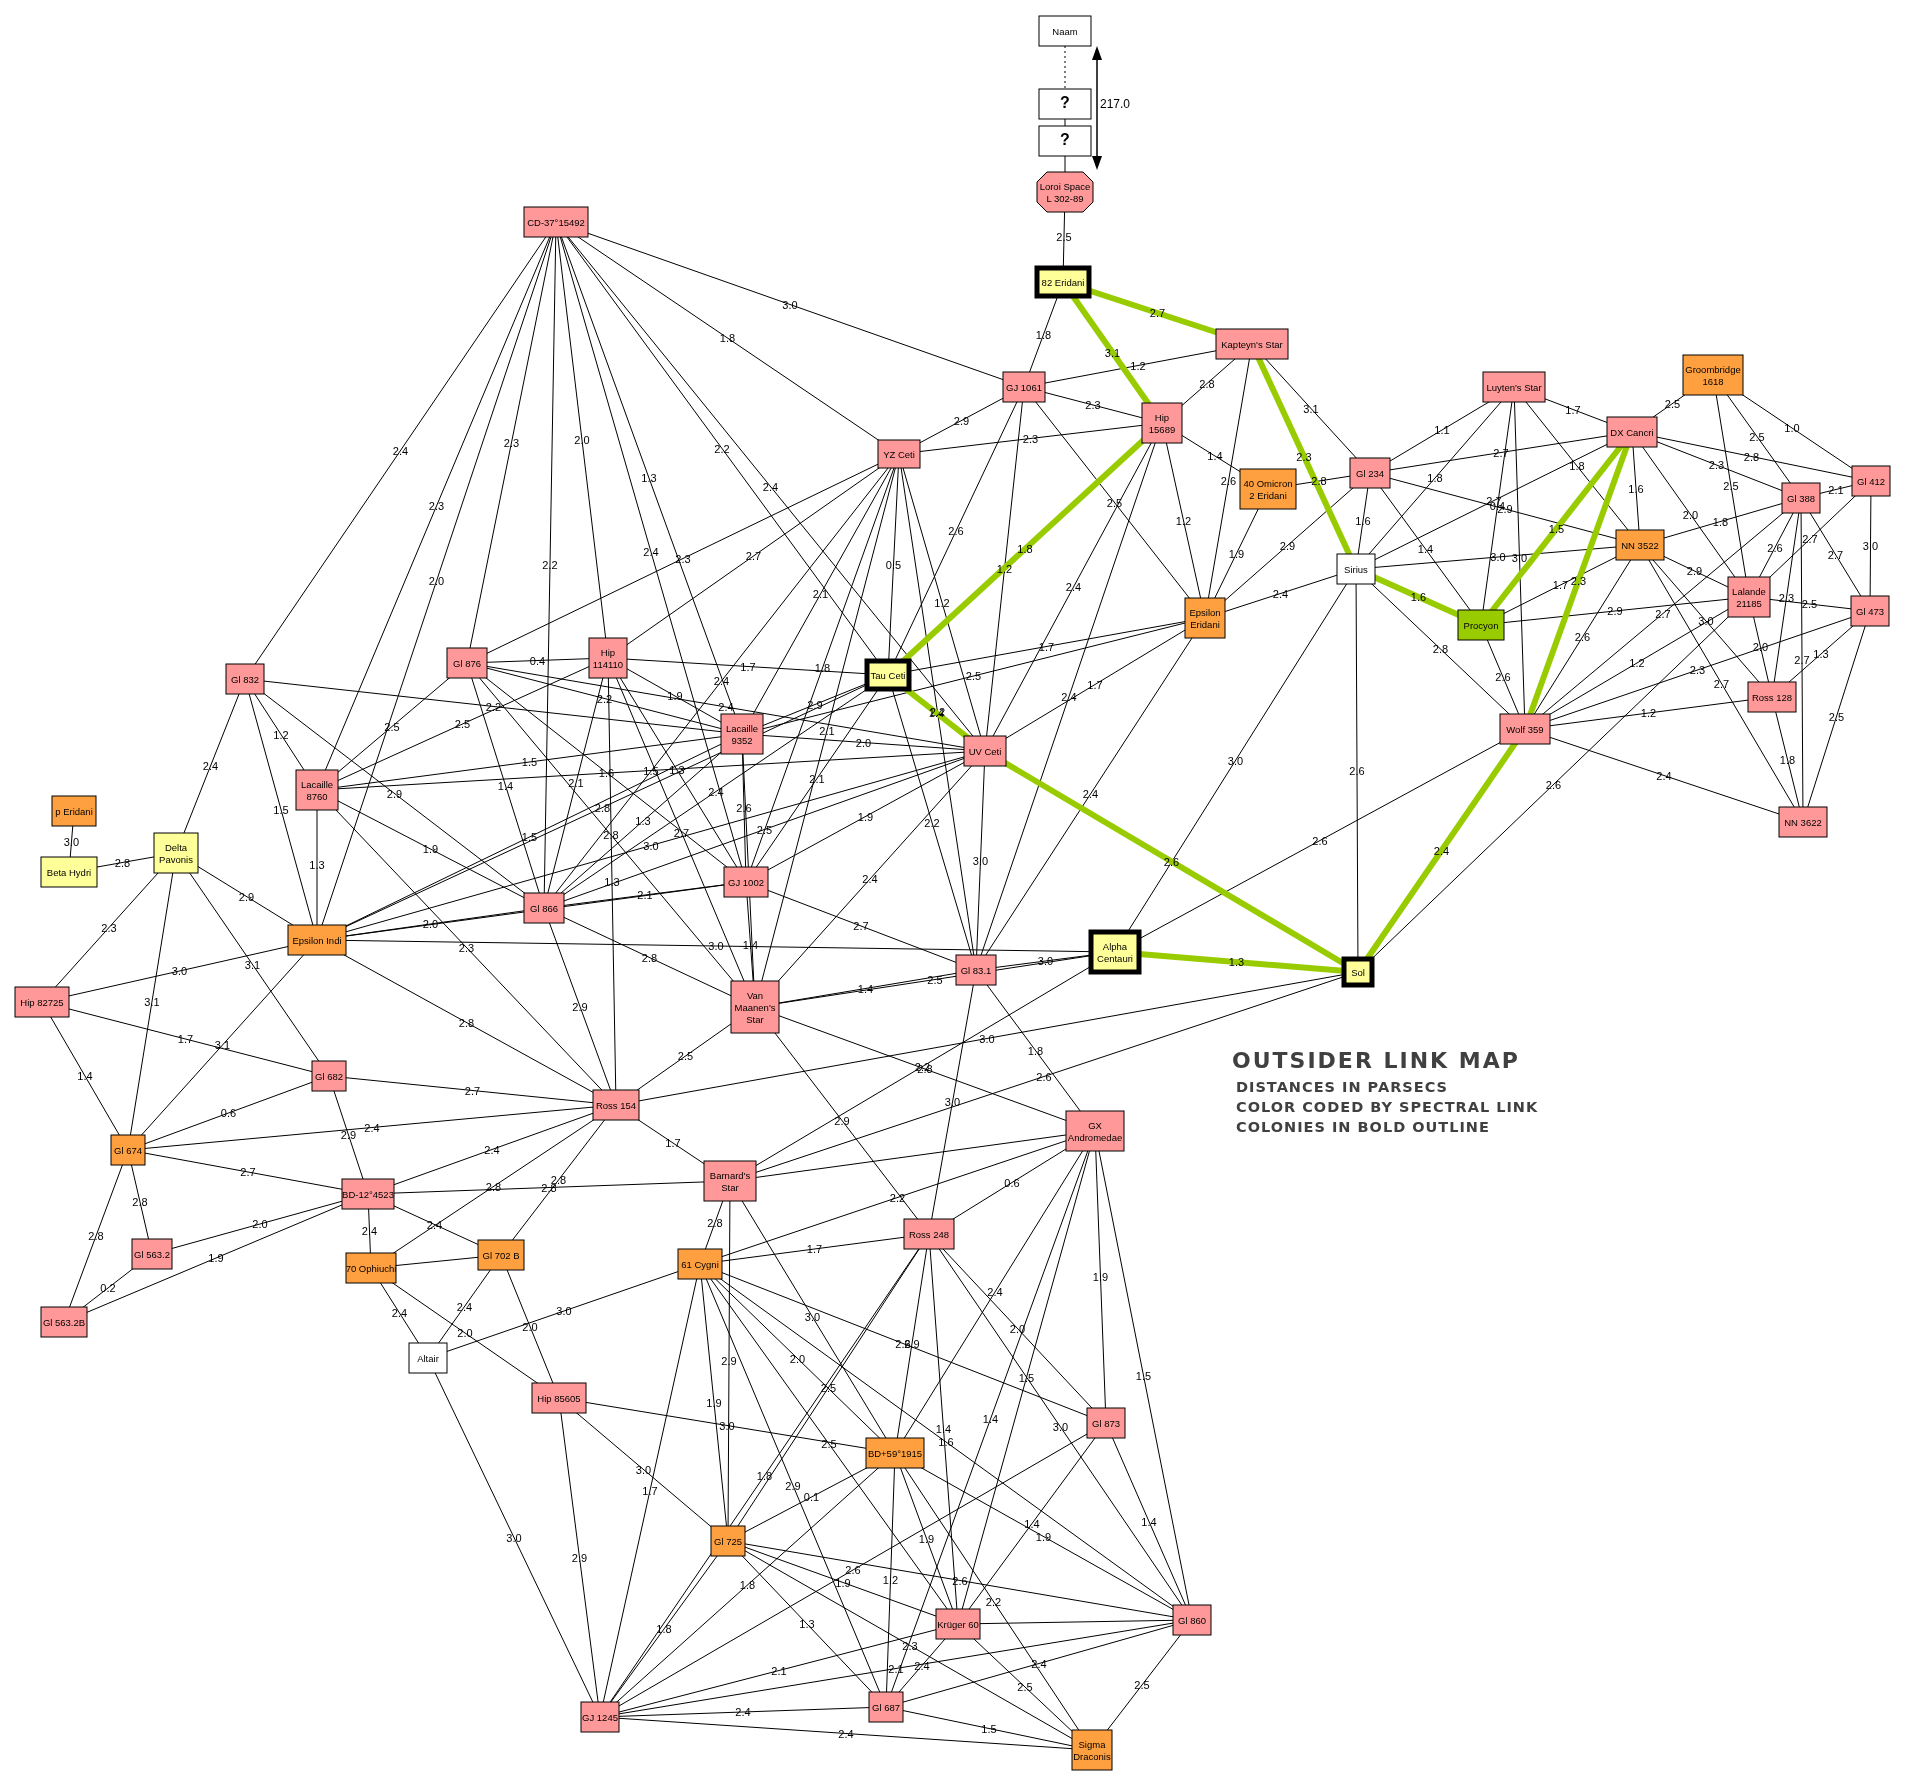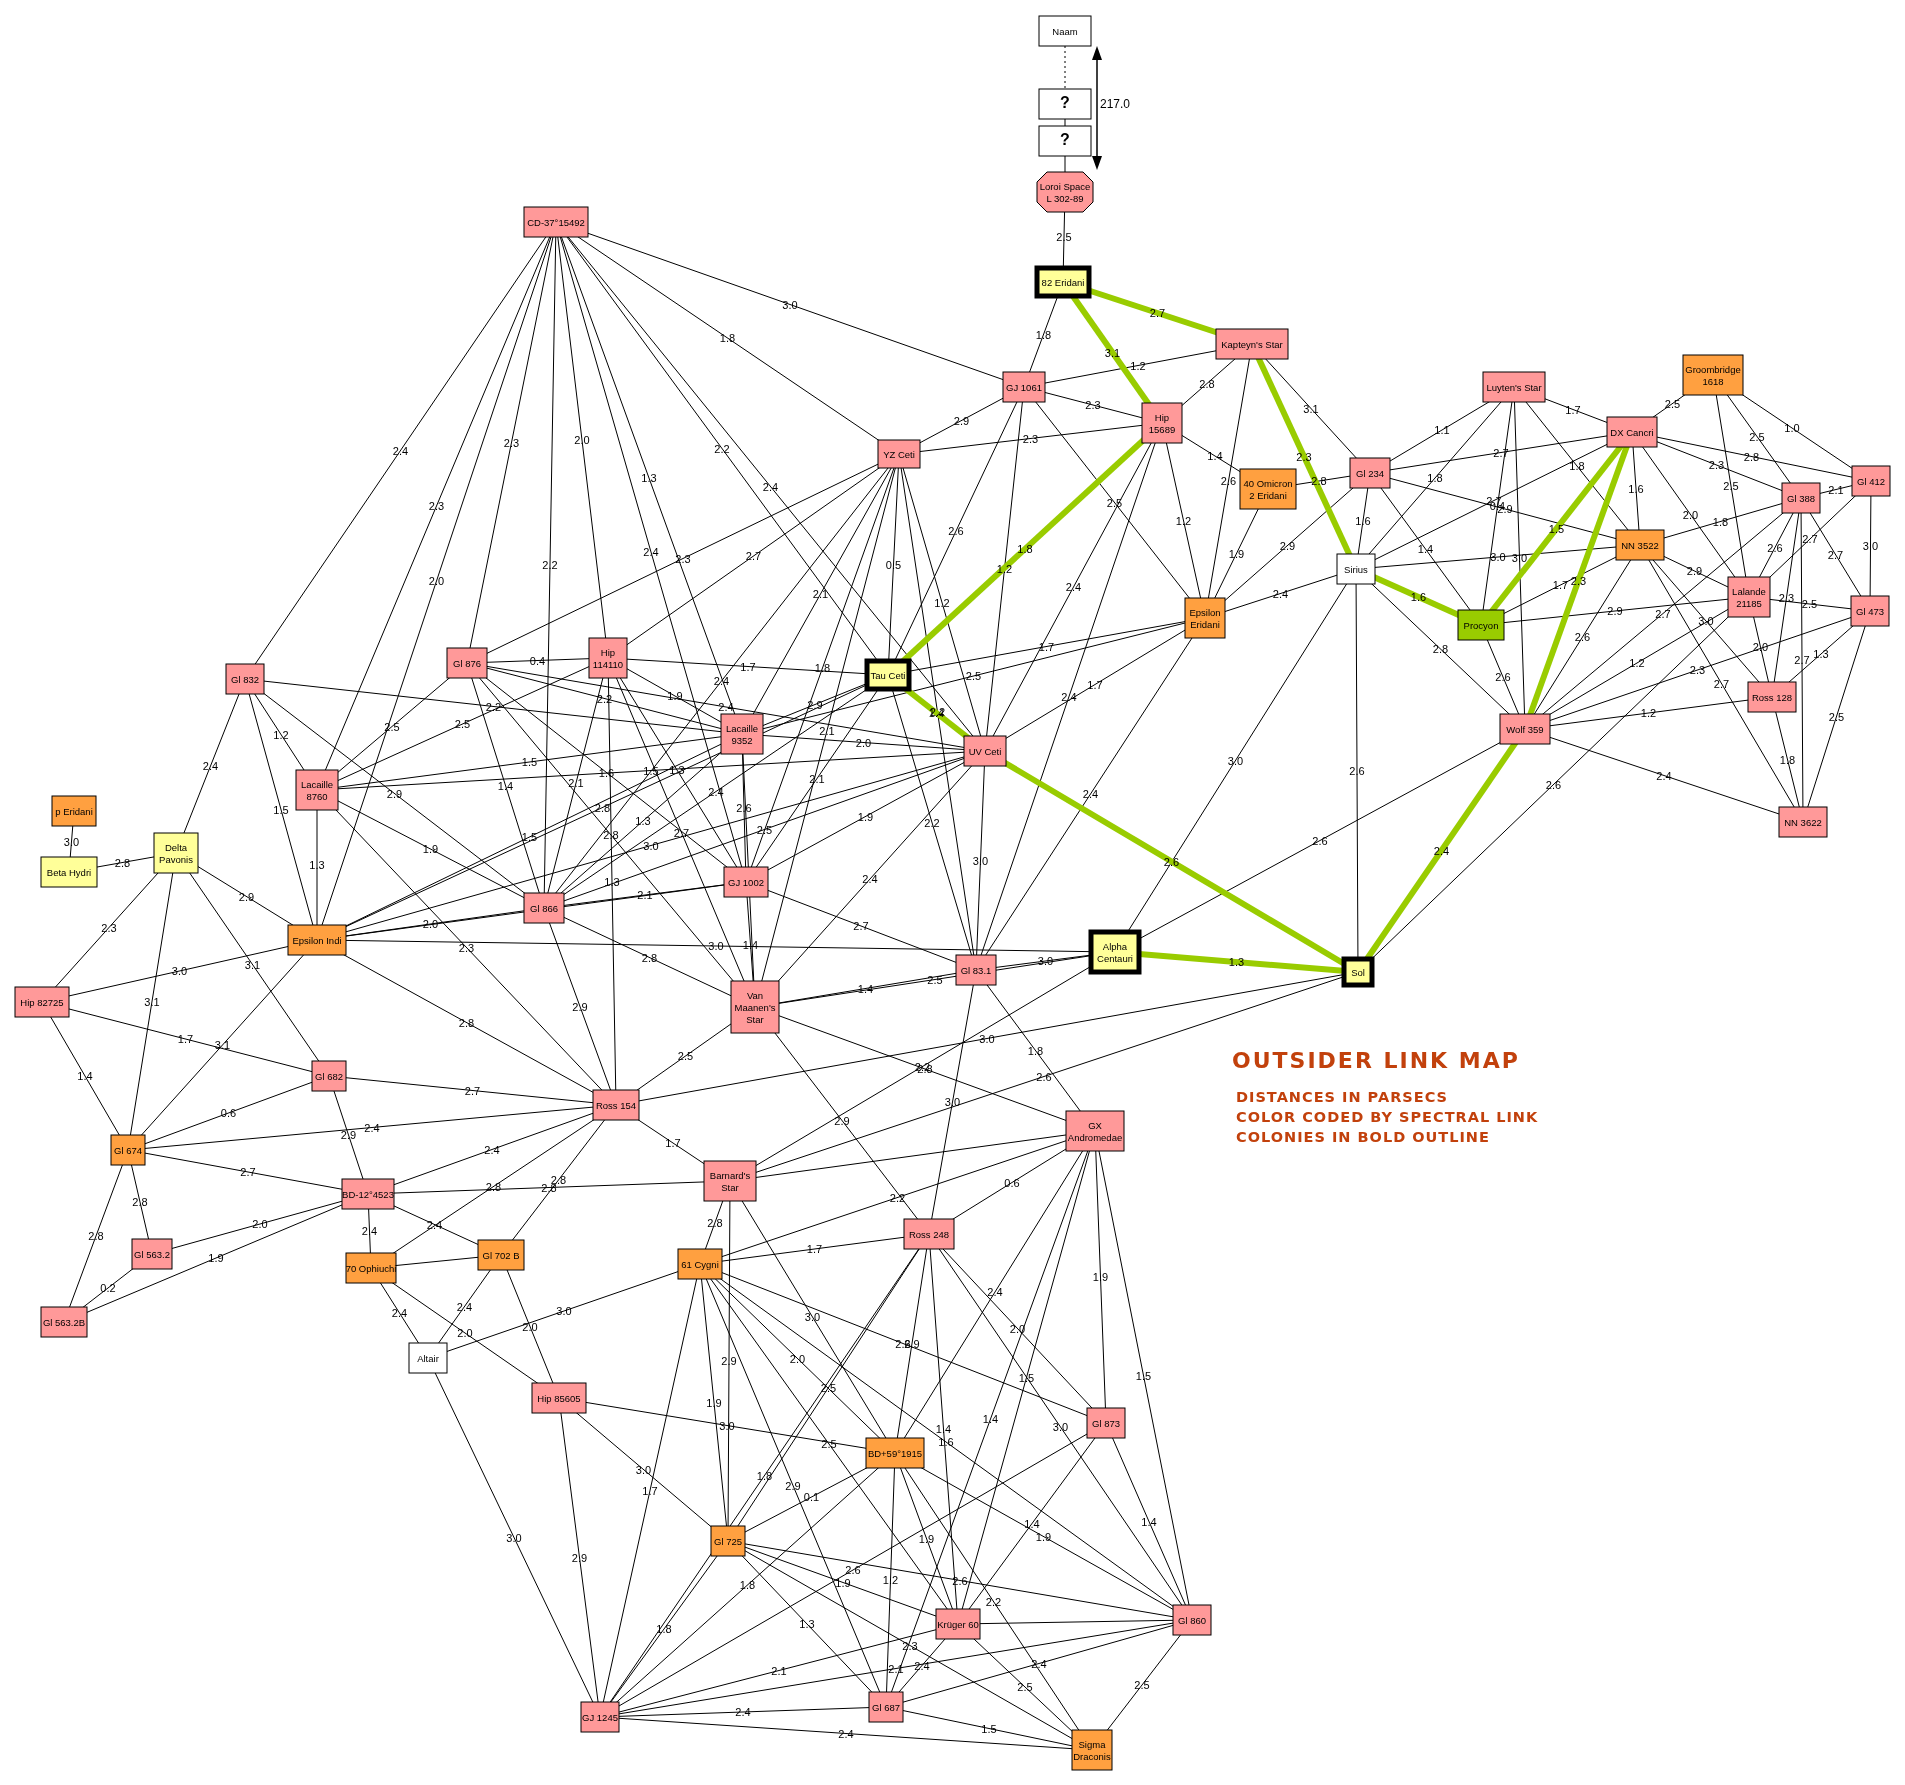--- a/index.html
+++ b/index.html
@@ -1,23 +1,23 @@
 <!DOCTYPE html>
 <html><head>
 <meta charset="utf-8">
 <style>
   html,body{margin:0;padding:0;background:#ffffff;}
   body{width:1905px;height:1785px;position:relative;overflow:hidden;font-family:"Liberation Sans",sans-serif;}
   #graph{position:absolute;left:0;top:0;}
   .node-text{font-family:"Liberation Sans",sans-serif;font-size:9.5px;fill:#000;text-anchor:middle;}
   .edge-label{font-family:"Liberation Sans",sans-serif;font-size:11px;fill:#000;text-anchor:middle;}
-  .legend{position:absolute;left:1232px;top:1048px;font-family:"DejaVu Sans",sans-serif;font-weight:bold;color:#c2410c;}
+  .legend{position:absolute;left:1232px;top:1048px;font-family:"DejaVu Sans",sans-serif;font-weight:bold;color:#404040;}
   .legend .title{font-size:22px;letter-spacing:2px;font-stretch:expanded;}
   .legend .line{font-size:14.5px;letter-spacing:1px;margin-left:4px;line-height:20px;}
-  .legend .lines{margin-top:14px;}
+  .legend .lines{margin-top:4px;}
 </style>
 </head>
 <body>
 
 <svg id="graph" width="1905" height="1785">
   <g id="edges">
       <line x1="1065" y1="31" x2="1065" y2="104" stroke="#000" stroke-width="1" stroke-dasharray="2,3"></line>
       <line x1="1065" y1="104" x2="1065" y2="141" stroke="#000" stroke-width="1"></line>
       <line x1="1065" y1="141" x2="1065" y2="192" stroke="#000" stroke-width="1"></line>
       <line x1="1065" y1="192" x2="1063" y2="282" stroke="#000" stroke-width="1"></line>

